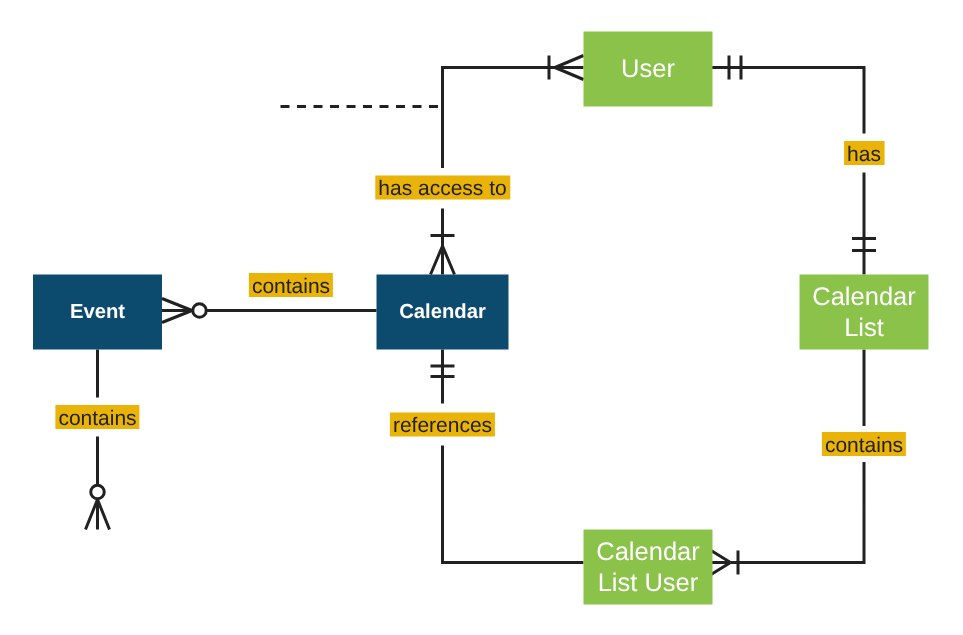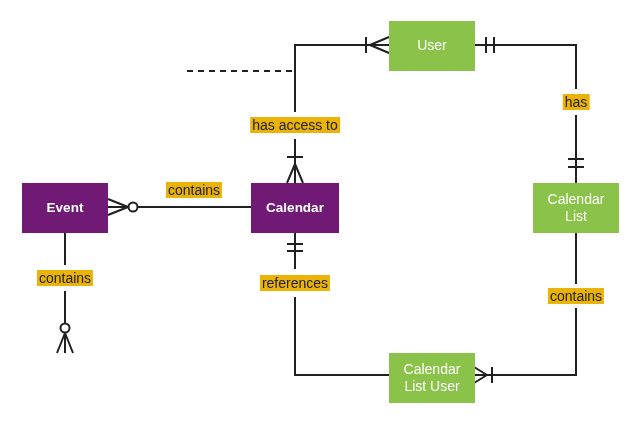--- a/index.html
+++ b/index.html
@@ -9,26 +9,26 @@
     background:#ffffff;
     font-family:"Liberation Sans", sans-serif;
     overflow:hidden;
   }
   .wires{position:absolute;left:0;top:0;width:642px;height:423px;}
   .entity{
     position:absolute;
     display:flex;align-items:center;justify-content:center;
     text-align:center;
     color:#ffffff;
-    font-size:14px;
+    font-size:17px;
     line-height:1.25;
     box-sizing:border-box;
     padding:2px;
   }
-  .entity.orange{background:#701a75;font-weight:700;font-size:13.5px;}
+  .entity.orange{background:#0c4a6e;font-weight:700;font-size:13.5px;}
   .entity.green{background:#8BC34A;font-weight:400;}
   .rel-label{
     position:absolute;
     transform:translate(-50%,-50%);
     font-size:14px;
     color:#212121;
     white-space:nowrap;
     background:#eab308;
     padding:0 2px;
   }

